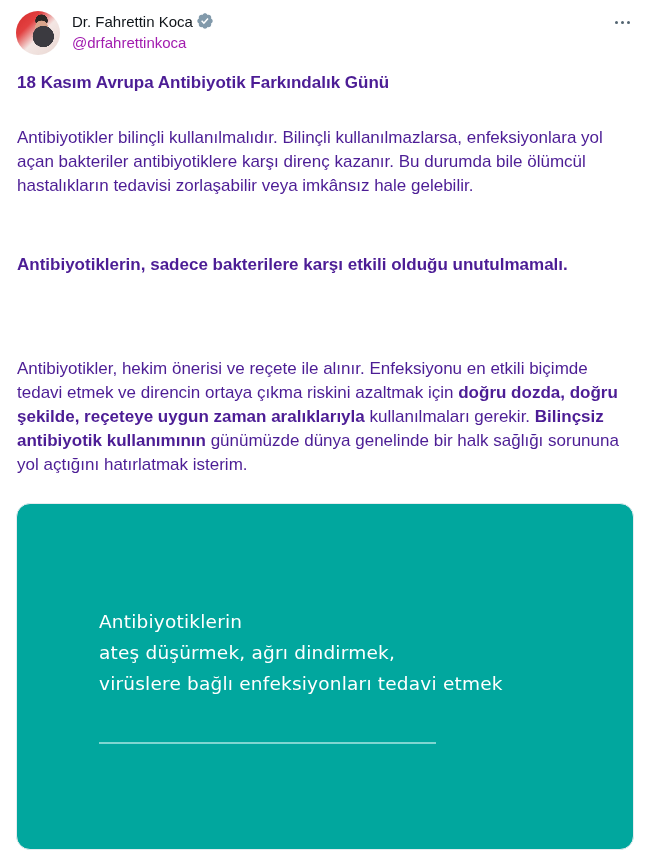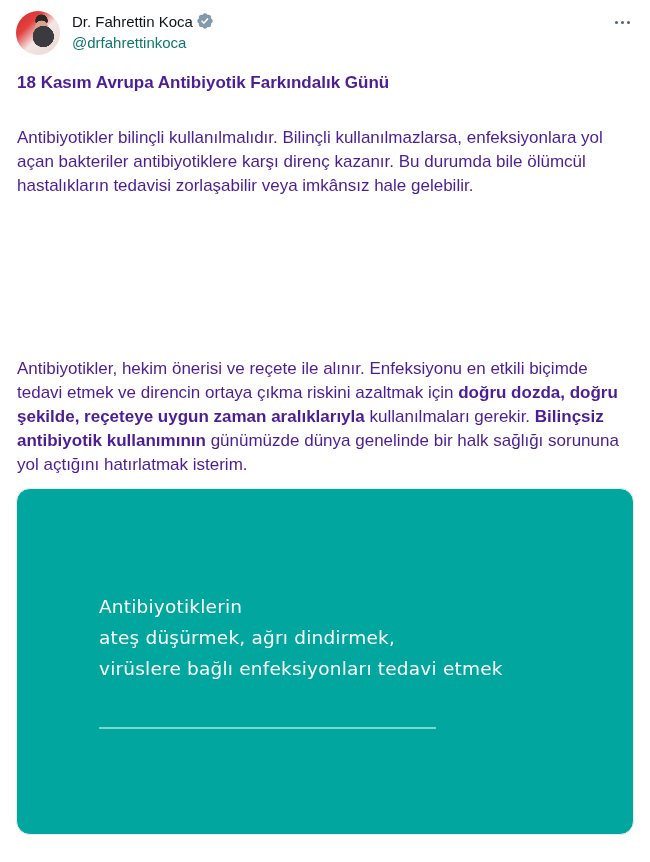--- a/index.html
+++ b/index.html
@@ -12,33 +12,33 @@
       overflow: hidden;
       background:
         radial-gradient(circle at 62% 58%, #3b3a40 0 28%, transparent 29%),
         radial-gradient(circle at 58% 36%, #d9a48b 0 16%, transparent 17%),
         radial-gradient(circle at 58% 22%, #2c2624 0 14%, transparent 15%),
         linear-gradient(135deg, #d62a2a 0%, #e24040 30%, #f3e6e3 55%, #e9d7d2 100%);
     }
     .name-row { position: absolute; left: 72px; top: 12px; display: flex; align-items: center; }
     .display-name { font-weight: 400; font-size: 15px; color: #0f1419; letter-spacing: 0; }
     .verified { width: 18px; height: 18px; margin-left: 3px; display: inline-block; }
-    .handle { position: absolute; left: 72px; top: 34px; font-size: 15px; color: #0f766e; }
+    .handle { position: absolute; left: 72px; top: 34px; font-size: 15px; color: #a21caf; }
     .more { position: absolute; left: 610px; top: 12px; width: 24px; height: 20px; display: flex; align-items: center; justify-content: center; cursor: pointer; }
     .more span { width: 3px; height: 3px; background: #536471; border-radius: 50%; margin: 0 1.5px; display: inline-block; }
 
     .body-text { position: absolute; left: 17px; width: 620px; font-size: 17px; line-height: 24px; color: #4c1d95; }
     .title { top: 71px; font-weight: 700; }
     .p1 { top: 126px; }
     .p2 { top: 253px; }
     .p3 { top: 357px; }
     b { font-weight: 700; }
 
     .media {
-      position: absolute; left: 16px; top: 488px; width: 618px; height: 347px;
+      position: absolute; left: 16px; top: 503px; width: 618px; height: 347px;
       background: #01a79e; border-radius: 14px; border: 1px solid #e6ecef;
       cursor: pointer;
     }
     .media-text {
       position: absolute; left: 82px; top: 102px; width: 480px;
       font-family: "DejaVu Sans", sans-serif; font-size: 18.5px; line-height: 31px;
       color: #ffffff; letter-spacing: 0.2px;
     }
     .media-line { display: block; white-space: nowrap; }
     .media-underline {
@@ -65,20 +65,21 @@
       <span></span>
       <span></span>
   </div>
 </div>
 
 <div class="body-text title">18 Kasım Avrupa Antibiyotik Farkındalık Günü</div>
 
 <div class="body-text p1">Antibiyotikler bilinçli kullanılmalıdır. Bilinçli kullanılmazlarsa, enfeksiyonlara yol açan bakteriler antibiyotiklere karşı direnç kazanır. Bu durumda bile ölümcül hastalıkların tedavisi zorlaşabilir veya imkânsız hale gelebilir.</div>
 
 <div class="body-text p2">
+  <b style="display:block;">Antibiyotiklerin, sadece bakterilere karşı etkili olduğu unutulmamalı.</b>
 </div>
 
 <div class="body-text p3"><span>Antibiyotikler, hekim önerisi ve reçete ile alınır. Enfeksiyonu en etkili biçimde tedavi etmek ve direncin ortaya çıkma riskini azaltmak için </span><b>doğru dozda, doğru şekilde, reçeteye uygun zaman aralıklarıyla</b><span> kullanılmaları gerekir. </span><b>Bilinçsiz antibiyotik kullanımının</b><span> günümüzde dünya genelinde bir halk sağlığı sorununa yol açtığını hatırlatmak isterim.</span></div>
 
 <div class="media">
   <div class="media-text">
     <span class="media-line">Antibiyotiklerin</span>
     <span class="media-line">ateş düşürmek, ağrı dindirmek,</span>
     <span class="media-line">virüslere bağlı enfeksiyonları tedavi etmek</span>
   </div>

